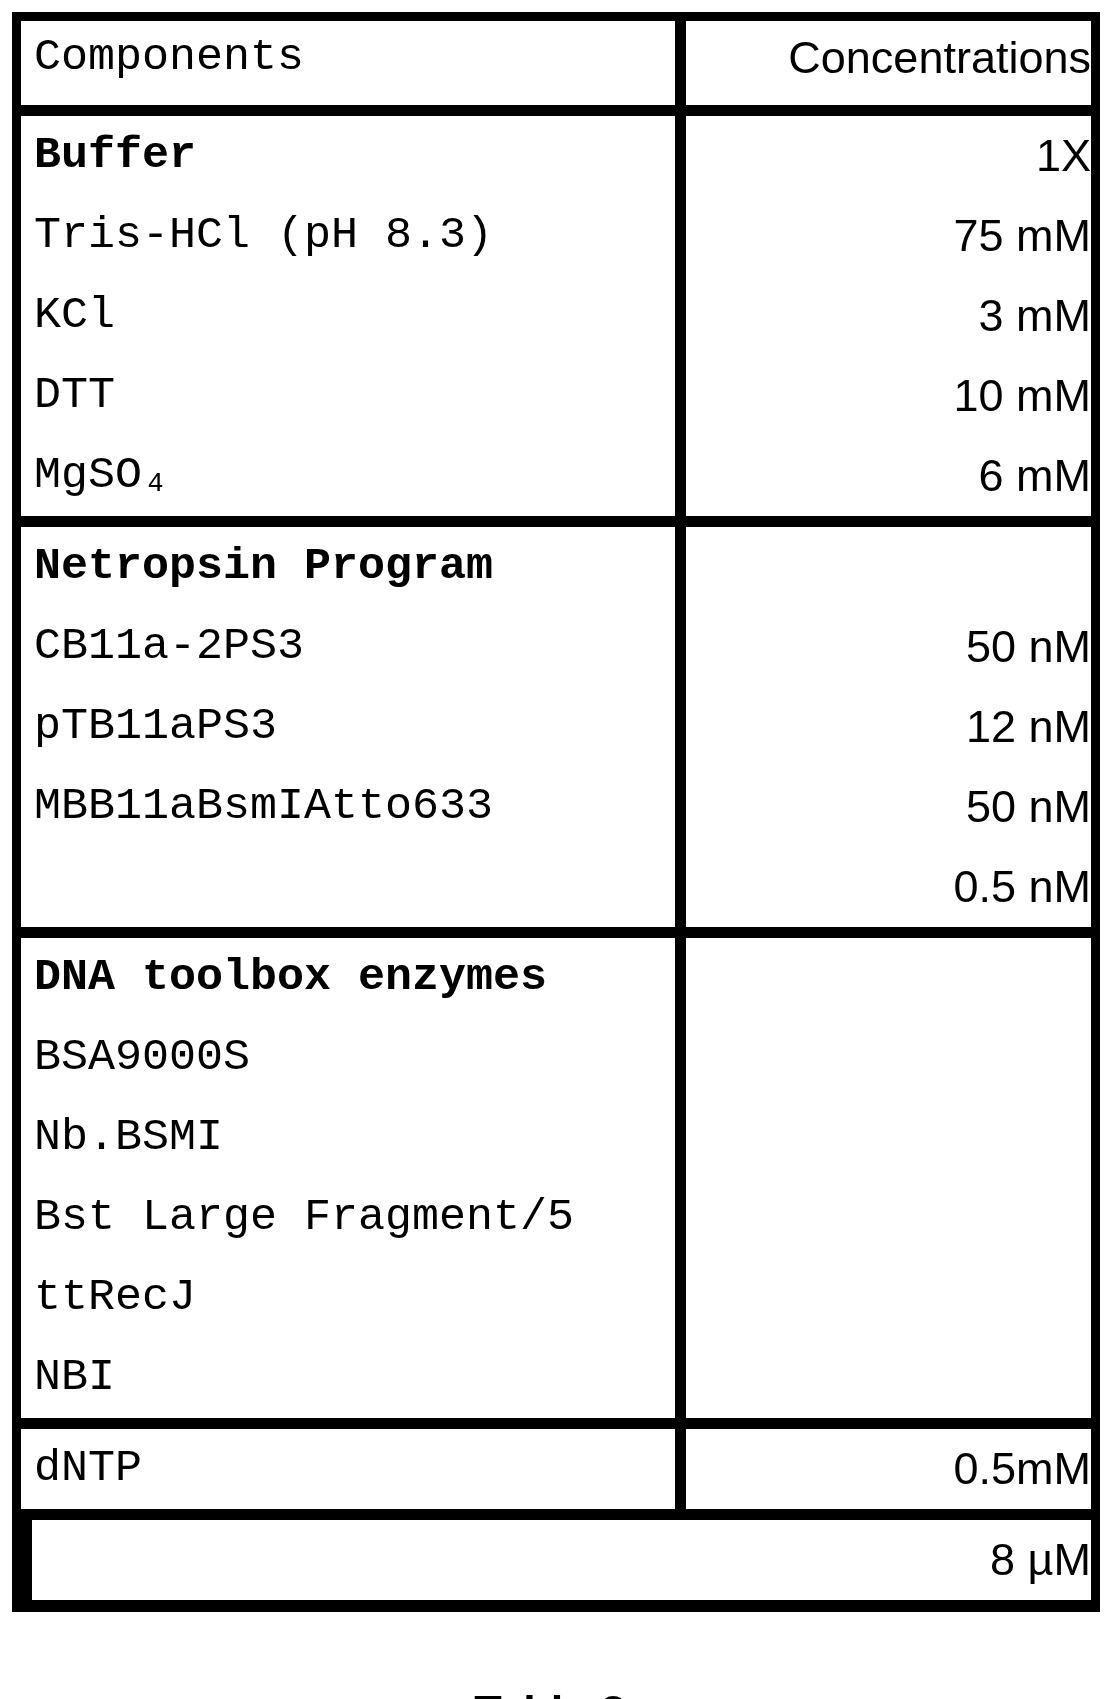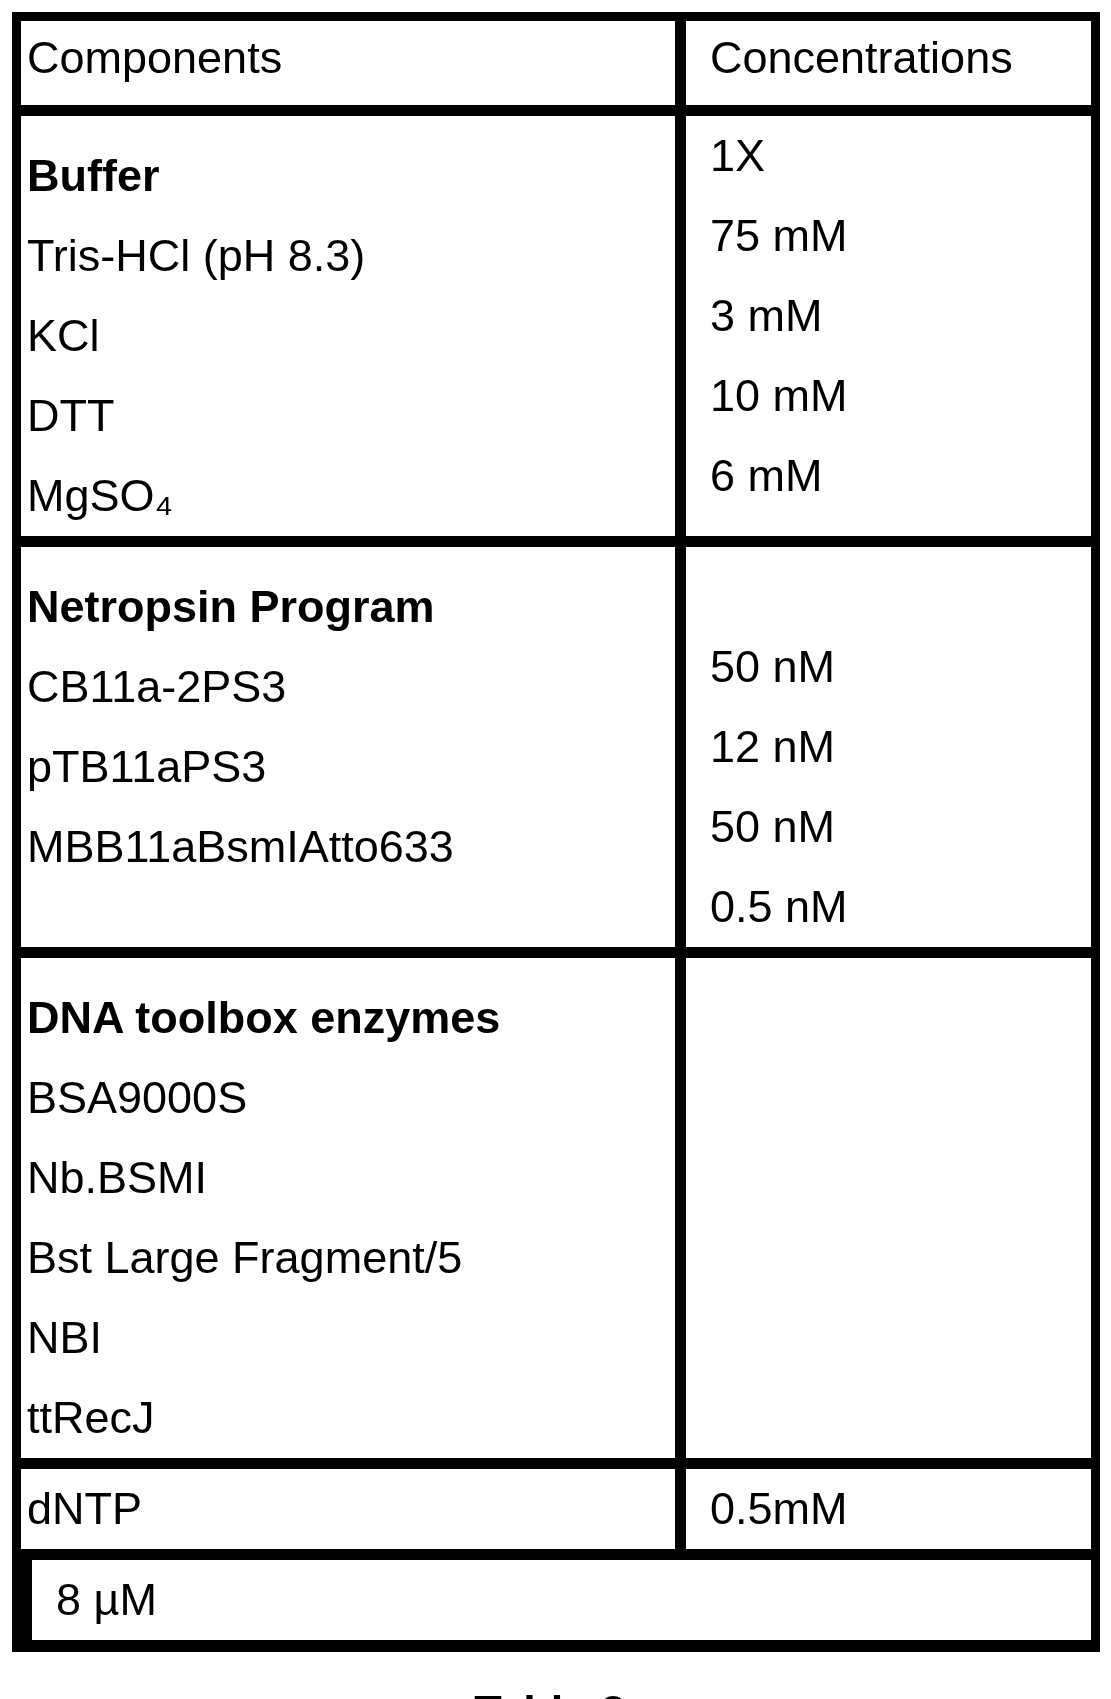--- a/index.html
+++ b/index.html
@@ -29,50 +29,51 @@
     display: flex;
     height: 84px;
   }
   .section {
     display: flex;
     border-top: 11px solid #000000;
   }
   .col-left {
     flex: 0 0 654px;
     width: 654px;
-    padding-left: 6px;
+    padding-left: 13px;
     box-sizing: border-box;
     overflow: hidden;
+    font-family: Liberation Mono, monospace;
   }
   .col-div {
     flex: 0 0 11px;
     width: 11px;
     background: #000000;
   }
   .col-right {
     flex: 1;
     padding-left: 24px;
     box-sizing: border-box;
     overflow: hidden;
+    text-align: right;
   }
   .hcell {
     font-size: 45px;
     line-height: 58px;
     padding-top: 8px;
     white-space: nowrap;
   }
   .line {
     height: 80px;
     line-height: 80px;
     font-size: 45px;
     white-space: nowrap;
   }
   .bold {
     font-weight: bold;
-    margin-top: 20px;
   }
   .caption {
     position: absolute;
     left: 12px;
     top: 1689px;
     width: 1076px;
     text-align: center;
     font-size: 45px;
     line-height: 45px;
     font-weight: bold;
@@ -123,22 +124,22 @@
         <div class="line">0.5 nM</div>
       </div>
   </div>
 
   <div class="section">
     <div class="col-left">
         <div class="line bold">DNA toolbox enzymes</div>
         <div class="line">BSA9000S</div>
         <div class="line">Nb.BSMI</div>
         <div class="line">Bst Large Fragment/5</div>
+        <div class="line">ttRecJ</div>
         <div class="line">NBI</div>
-        <div class="line">ttRecJ</div>
       </div>
     <div class="col-div"></div>
   </div>
 
   <div class="section">
     <div class="col-left">
         <div class="line">dNTP</div>
       </div>
     <div class="col-div"></div>
     <div class="col-right">

